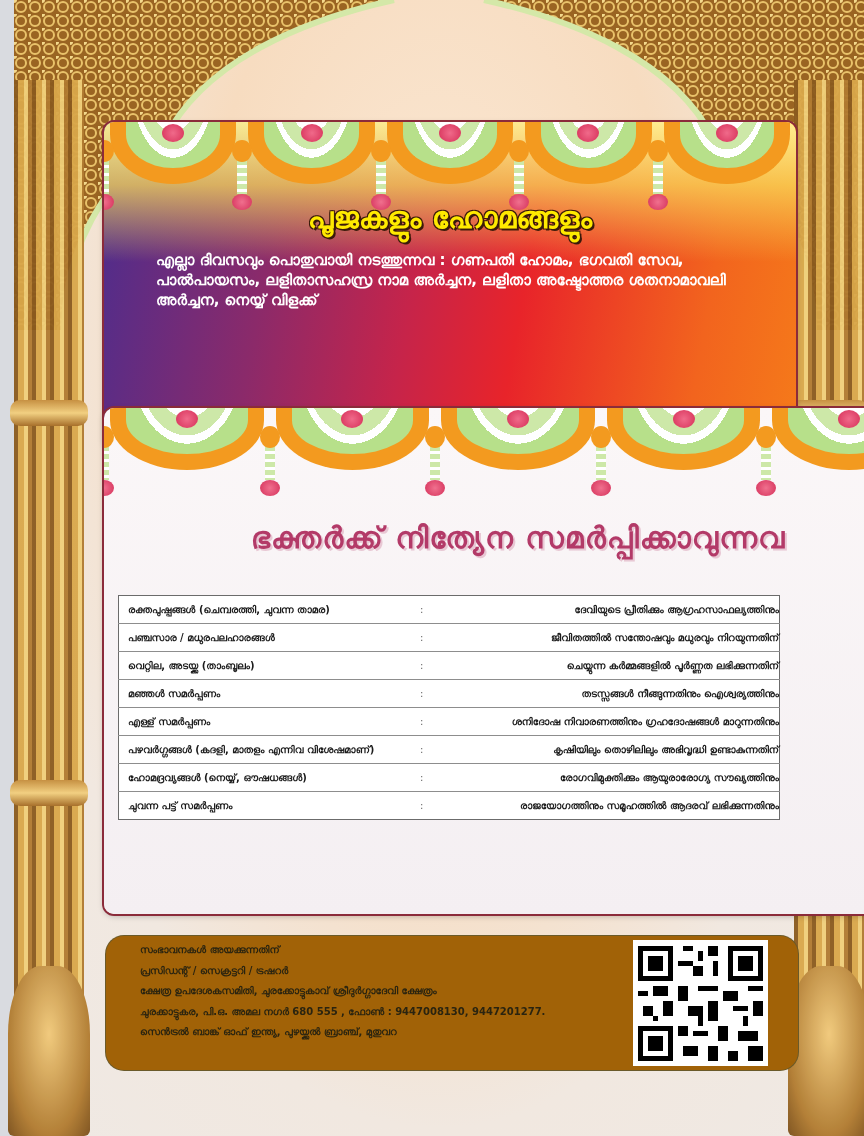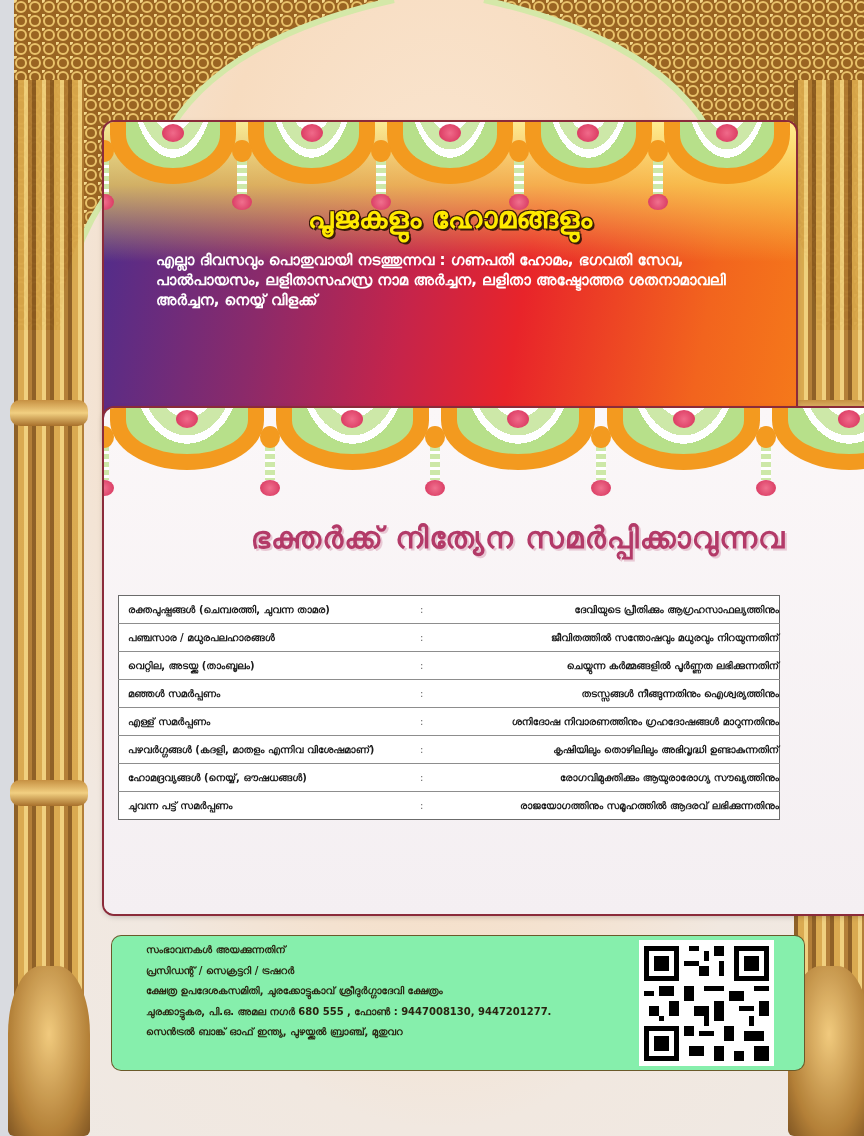--- a/index.html
+++ b/index.html
@@ -53,22 +53,22 @@
     font-size:30px;font-weight:bold;color:#b33a68;letter-spacing:1px;
     text-shadow:2px 2px 0 #e8c8d4;}
 
   .table{position:absolute;left:14px;top:187px;width:662px;border:1px solid #6b6b6b;border-collapse:collapse;background:#fff;padding-left:32px;}
   .table td{border-top:1px solid #8d8d8d;height:27px;padding:0;font-size:10px;font-weight:bold;color:#1b1b1b;}
   .table tr:first-child td{border-top:none;}
   .table td.c1{padding-left:9px;width:292px;}
   .table td.sep{width:14px;color:#666;font-weight:normal;}
   .table td.c2{padding-left:2px;text-align:right;}
 
-  .card3{position:absolute;left:112px;top:936px;width:692px;height:134px;border-radius:9px;
-    background:#86efac;box-shadow:0 0 0 1px #6a5a2a;}
+  .card3{position:absolute;left:106px;top:936px;width:692px;height:134px;border-radius:18px;
+    background:#a16207;box-shadow:0 0 0 1px #6a5a2a;}
   .info{position:absolute;left:34px;top:4px;font-size:10px;font-weight:bold;color:#2a2410;line-height:20.5px;}
   .info .acc{font-size:12.5px;font-weight:bold;}
   .qr{position:absolute;left:527px;top:4px;width:135px;height:126px;background:#fff;}
   .qr svg{display:block;}
 </style>
 </head>
 <body>
 
 <div class="left-strip"></div>
 <div class="bg"></div>

